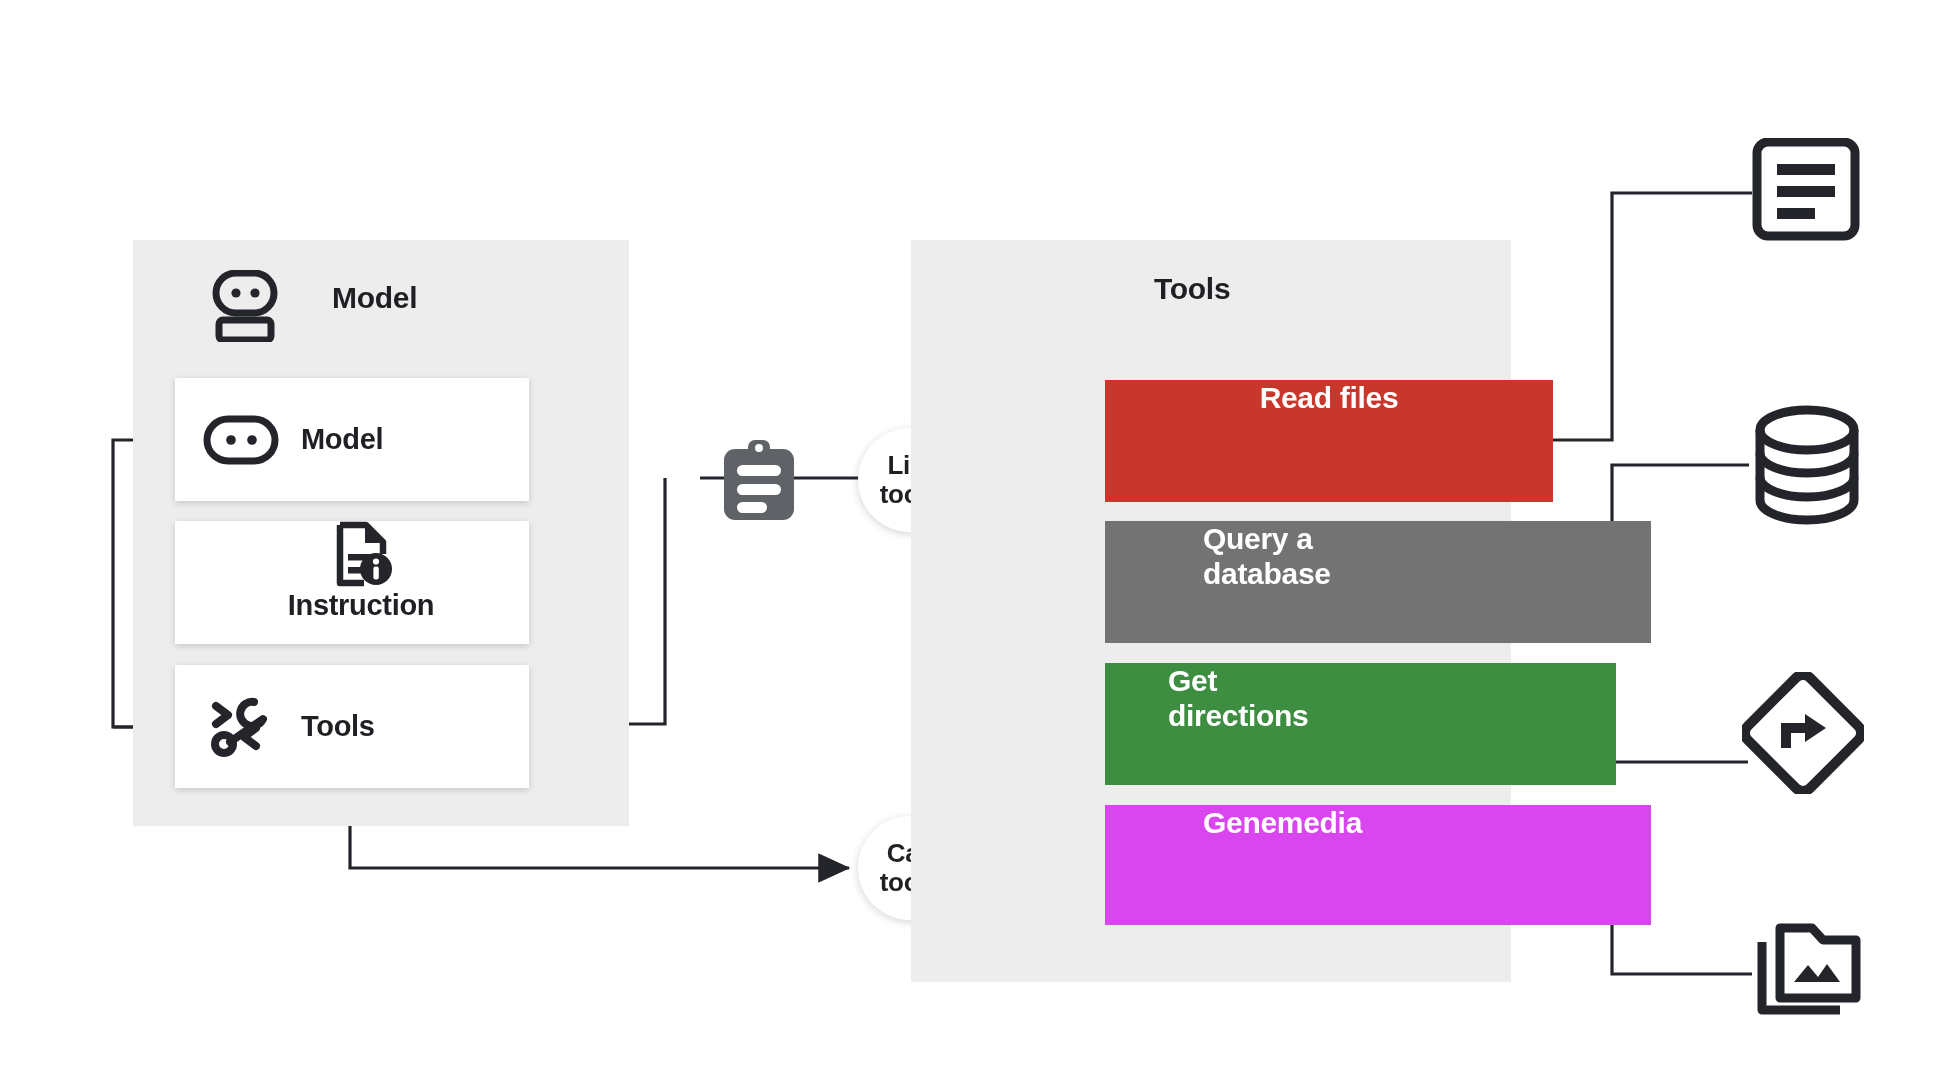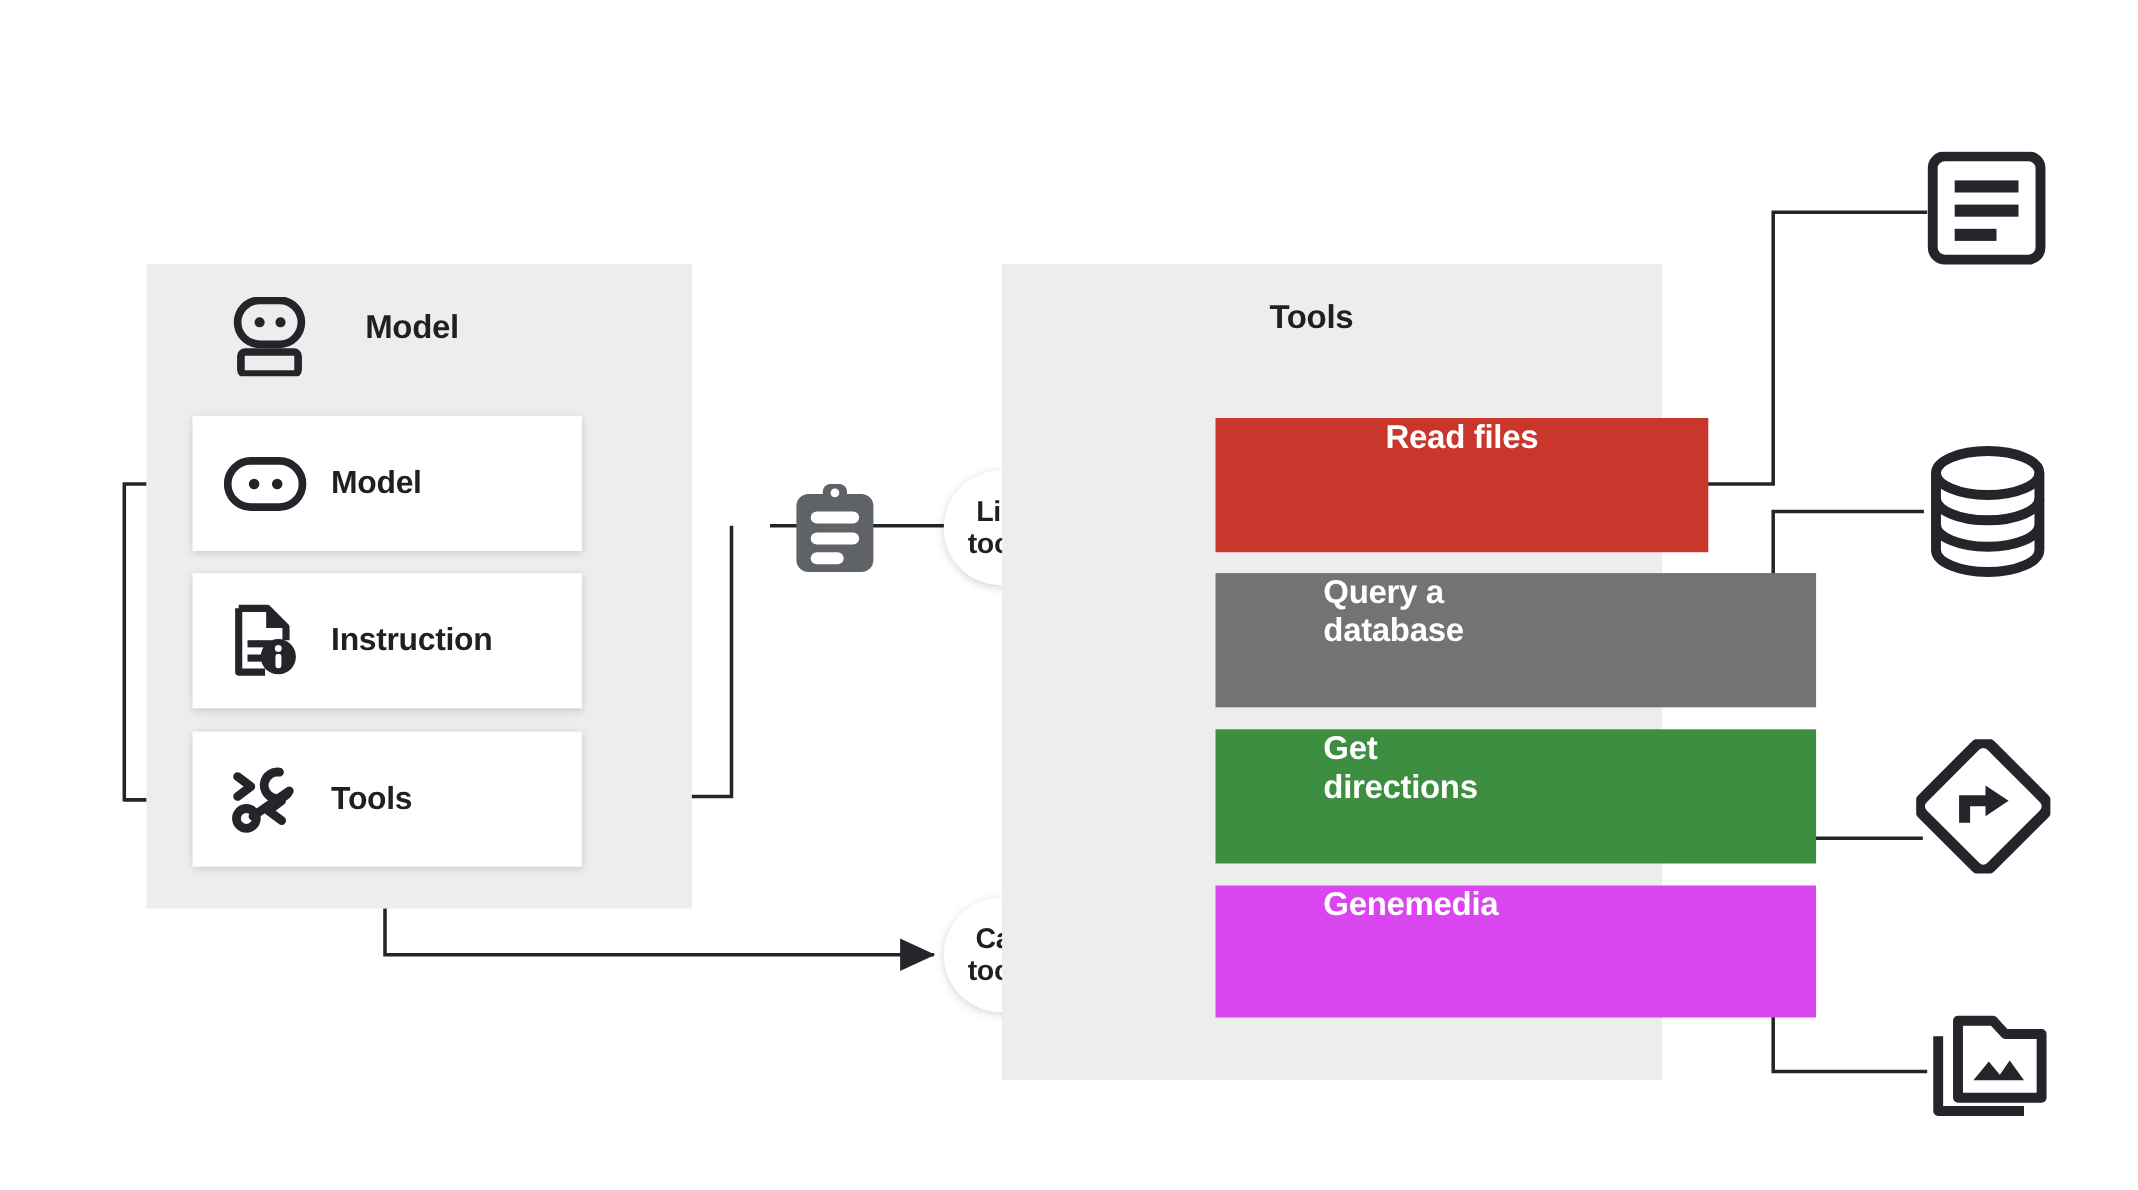--- a/index.html
+++ b/index.html
@@ -14,28 +14,28 @@
 
   .panel-title{position:absolute;font-size:30px;font-weight:700;letter-spacing:-.3px;color:#1f2024;}
   #agent-title{left:332px;top:281px;}
   #tools-title{left:1154px;top:272px;}
 
   .card{position:absolute;background:#fff;box-shadow:0 2px 7px rgba(0,0,0,.16);
         display:flex;align-items:center;}
   .card .ic{width:84px;display:flex;justify-content:center;align-items:center;margin-left:24px;}
   .card .lbl{font-size:29px;font-weight:700;letter-spacing:-.3px;margin-left:18px;color:#1f2024;}
   #card-model{left:175px;top:378px;width:354px;height:123px;}
-  #card-instruction{left:175px;top:521px;width:354px;height:123px;}
+  #card-instruction{left:175px;top:521px;width:354px;height:123px;flex-direction:column;}
   #card-tools{left:175px;top:665px;width:354px;height:123px;}
 
   .tool-box{position:absolute;left:1105px;width:448px;display:flex;}
   .tool-box .tl{color:#fff;font-size:30px;font-weight:700;line-height:1.18;letter-spacing:-.3px;}
   #tool-read{top:380px;height:122px;background:#c9372c;justify-content:center;}
   #tool-query{top:521px;height:122px;background:#737373;padding-left:98px;}
-  #tool-dir{top:663px;height:122px;background:#3e8e41;padding-left:98px;}
+  #tool-dir{top:663px;height:122px;background:#3e8e41;padding-left:63px;}
   #tool-gen{top:805px;height:120px;background:#d946ef;padding-left:98px;}
 
   .bubble{position:absolute;width:104px;height:104px;border-radius:50%;background:#fff;
           box-shadow:0 2px 9px rgba(0,0,0,.17);display:flex;flex-direction:column;
           justify-content:center;align-items:center;line-height:1.13;}
   .bubble span{font-size:26px;font-weight:700;letter-spacing:-.3px;color:#1f2024;}
   #bub-list{left:858px;top:428px;}
   #bub-call{left:858px;top:816px;}
 
   .ext{position:absolute;}

